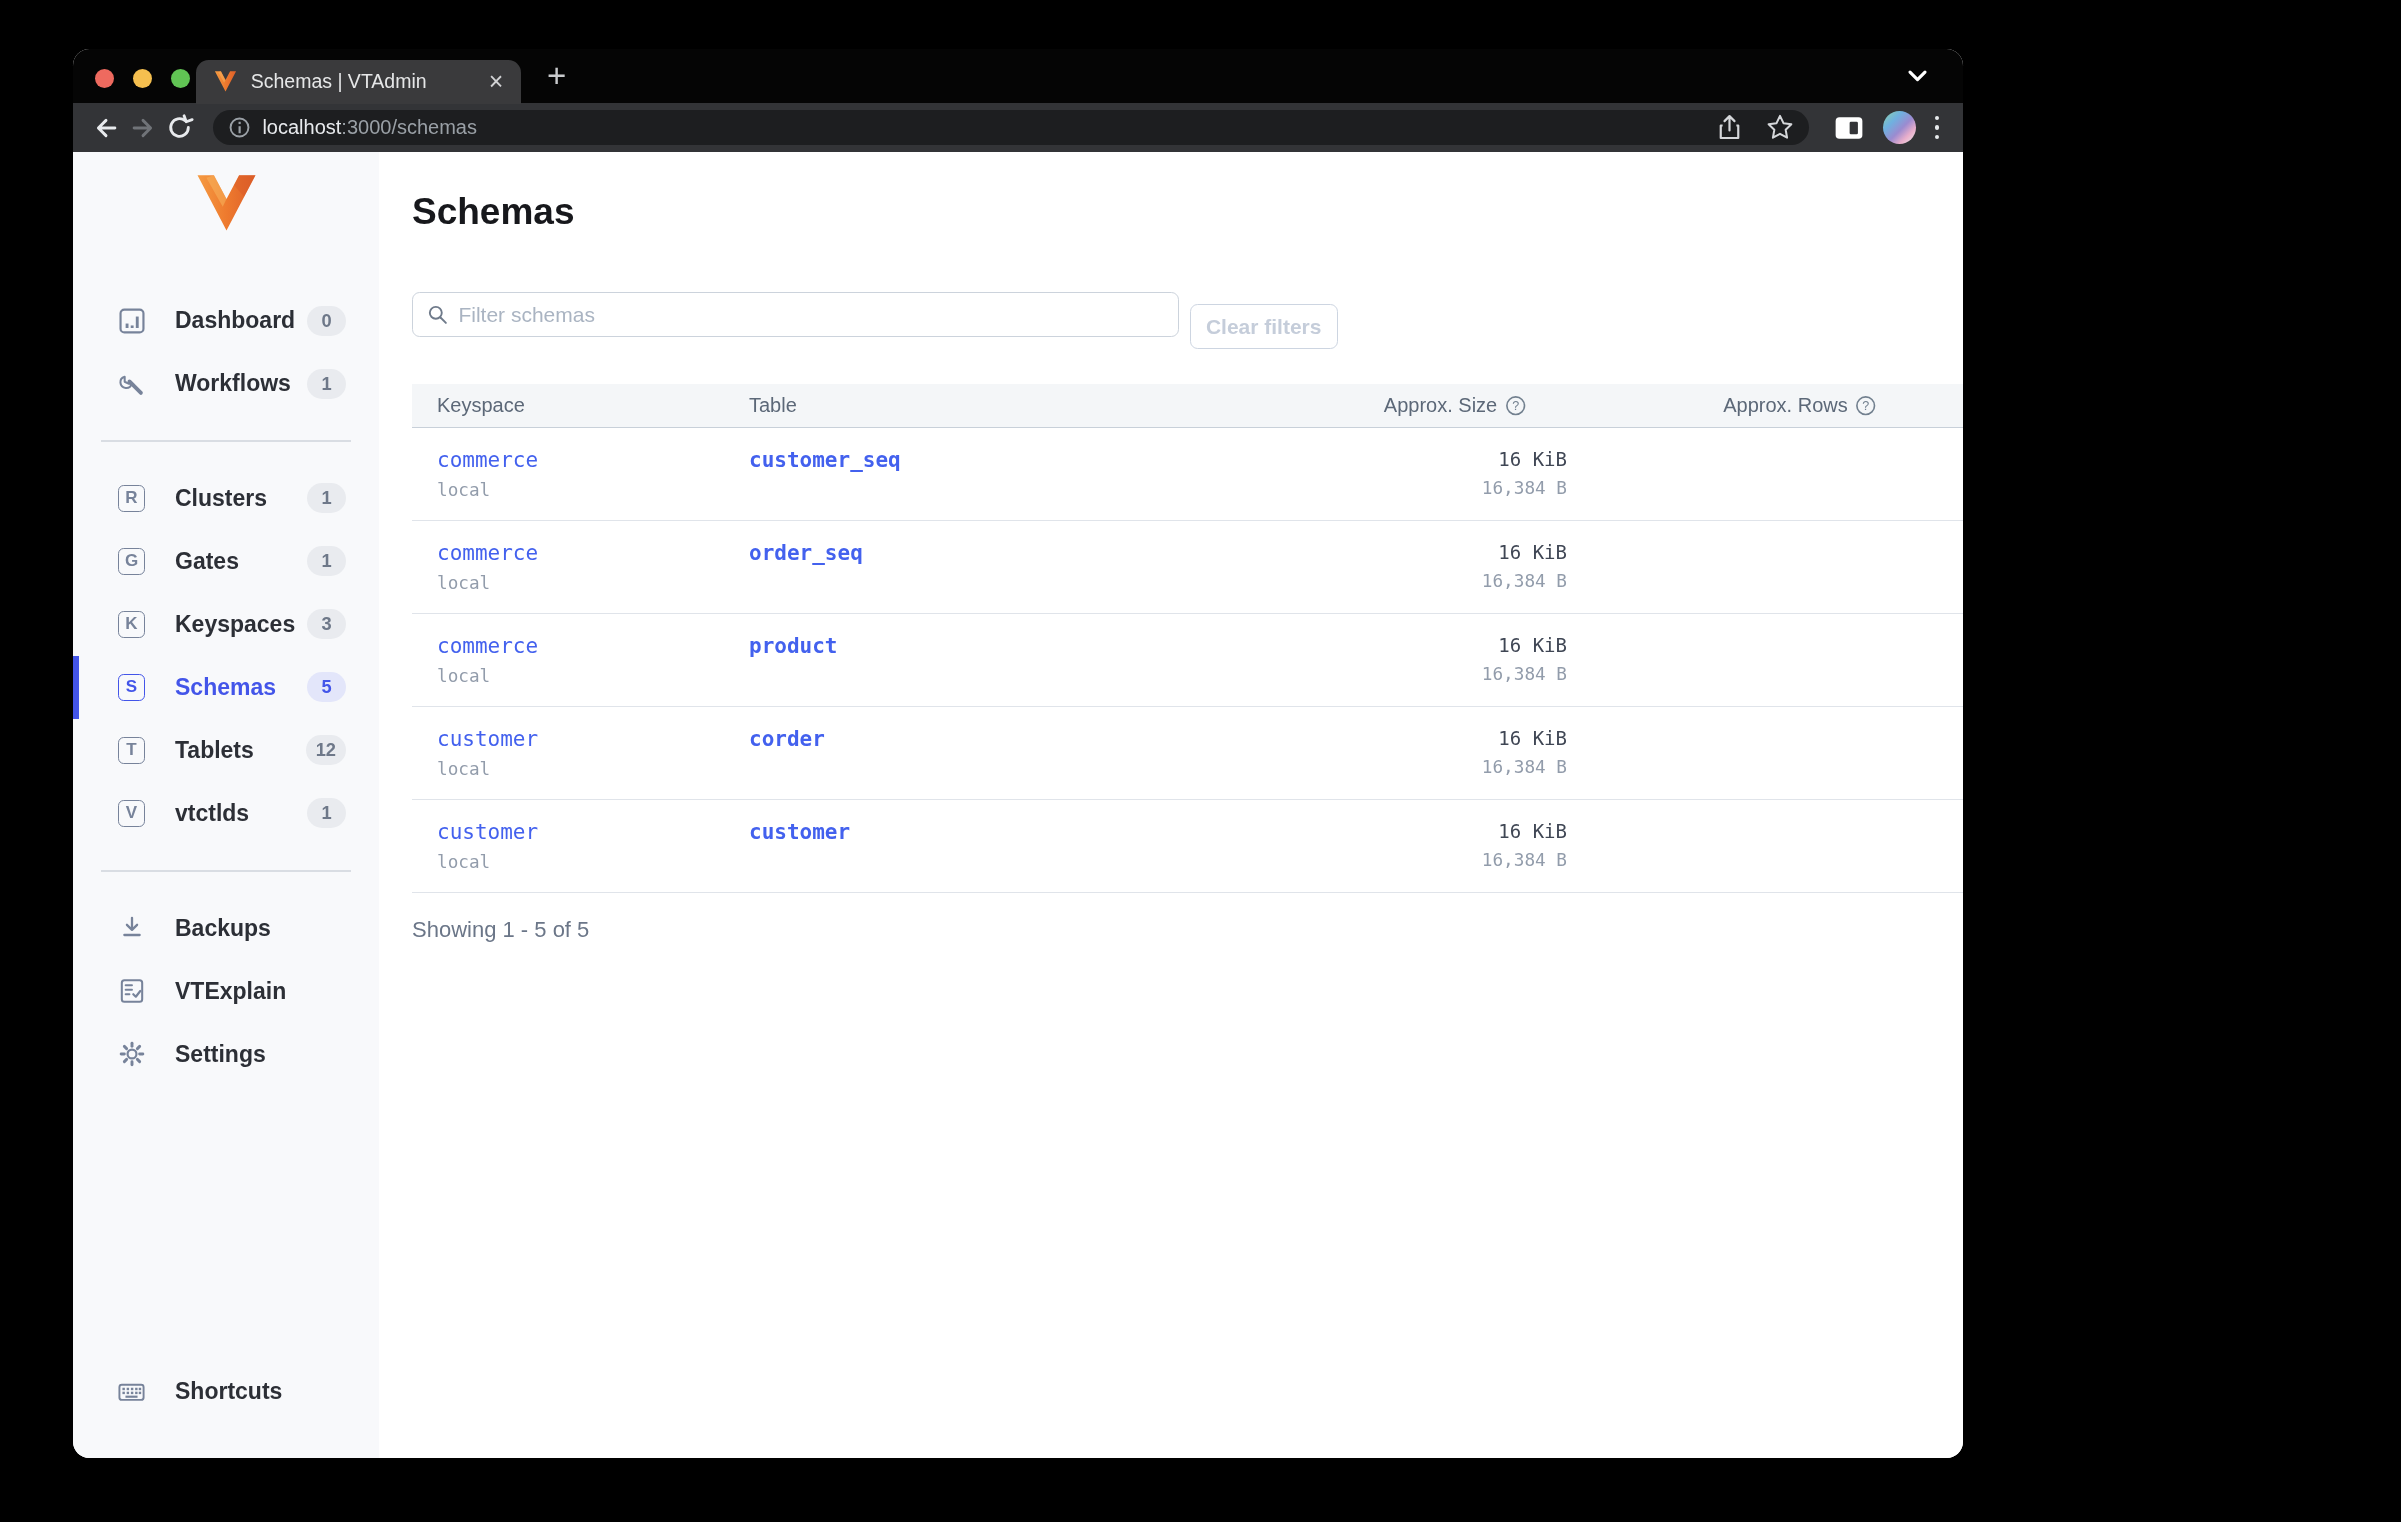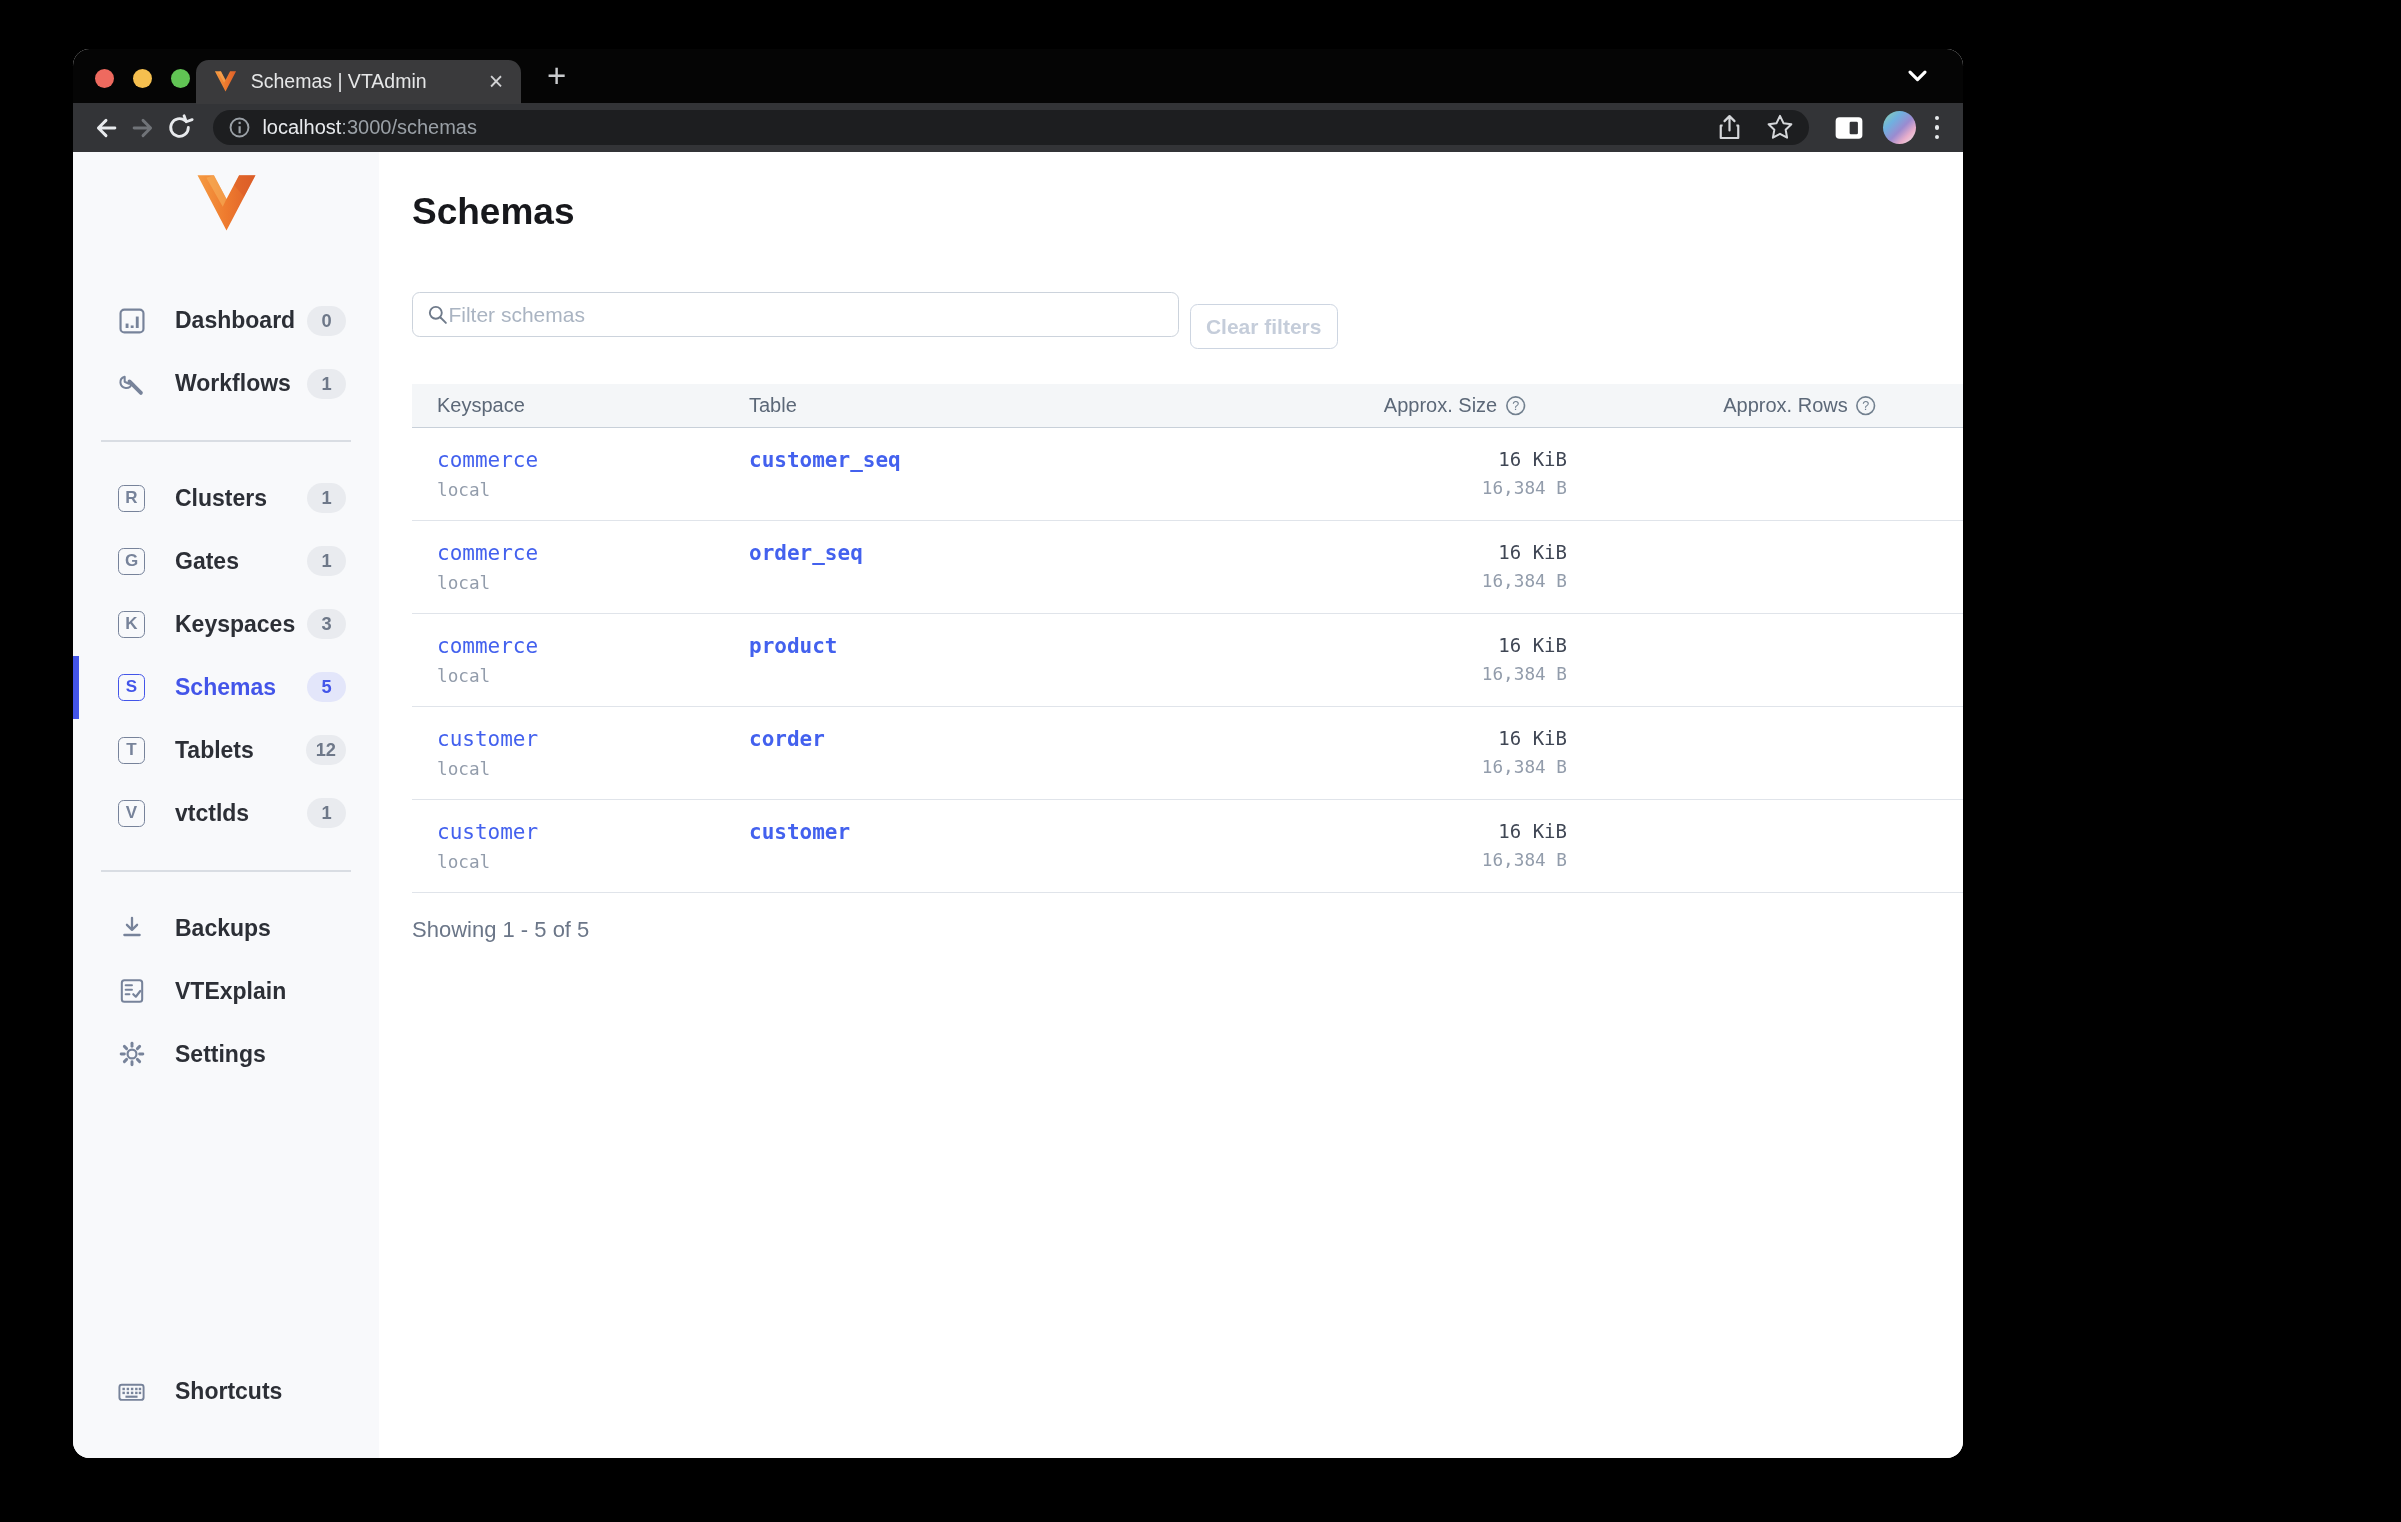--- a/index.html
+++ b/index.html
@@ -55,21 +55,21 @@
   .nav-item.active .nav-badge { background:#e3e6fa; color:#4355e9; }
   .nav-item.active::before { content:""; position:absolute; left:0; top:0; width:5.7px; height:100%; background:#4355e9; }
   .sep { height:1.9px; background:#d9dde3; margin:25px 28px; }
   .side-spacer { flex:1; }
   .nav-bottom { padding-bottom:35px; }
 
   
   .page-title { margin-top:37px; font-size:37px; font-weight:700; color:#17181c; line-height:45px; }
   .filter-row { margin-top:46px; display:flex; align-items:center; gap:10.7px; }
   .filter-box { width:767px; height:45px; border:1.9px solid #ccd3dc; border-radius:7.6px;
-                display:flex; align-items:center; padding:0 14px; background:#fff; }
+                display:flex; align-items:center; padding:0 14px; gap:10px; background:#fff; }
   .filter-box input { border:none; outline:none; flex:1; font-size:21px; color:#333;
                       font-family:"Liberation Sans", sans-serif; background:transparent; }
   .filter-box input::placeholder { color:#aab4c2; }
   .clear-btn { width:148px; height:45px; border:1.9px solid #cdd5e1; border-radius:7.6px; background:#fff;
                color:#c5cdda; font-size:21px; font-weight:600; font-family:"Liberation Sans", sans-serif;margin-top:24px; }
 
   
   .table { margin-top:35px; width:1646px; }
   .thead, .trow { display:grid; grid-template-columns:312px 594px 224px 1fr; padding:0 25px; }
   .thead { height:44px; background:#f4f6f8; border-bottom:1.9px solid #c8d0d9; align-items:center; }

